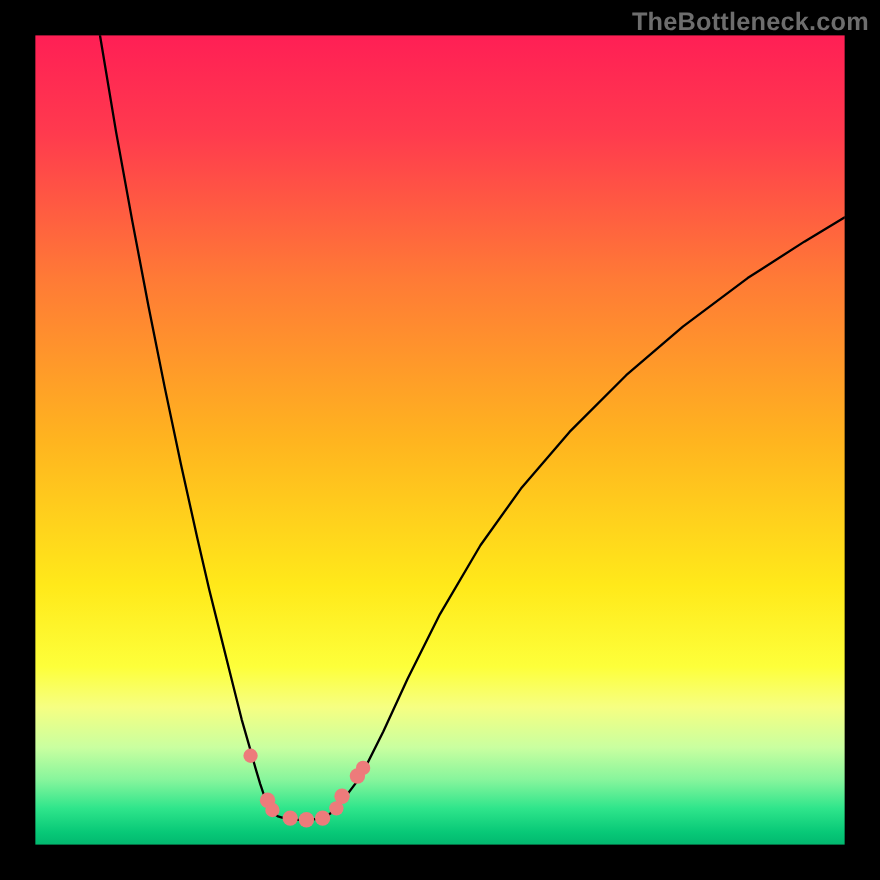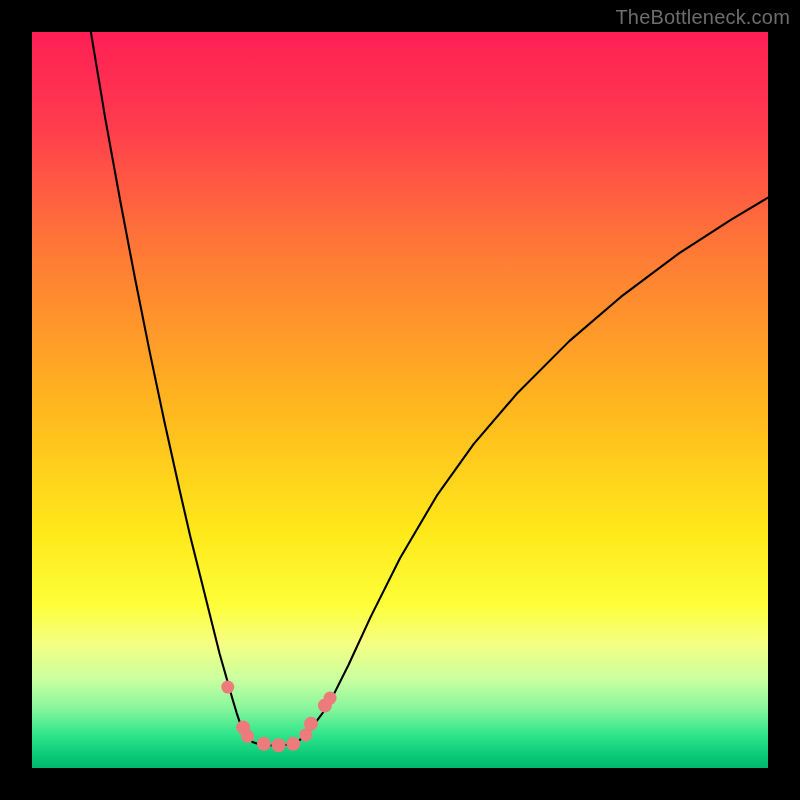--- a/index.html
+++ b/index.html
@@ -24,22 +24,22 @@
     left: 0;
     top: 0;
     width: 736px;
     height: 736px;
   }
   .watermark {
     position: absolute;
     top: 6px;
     right: 10px;
     color: #6d6d6d;
-    font-size: 20px;
-    font-weight: 400;
+    font-size: 23px;
+    font-weight: 700;
     letter-spacing: 0.2px;
     z-index: 50;
   }
 </style>
 </head>
 <body>
 
 <div class="watermark">TheBottleneck.com</div>
 
 <div class="frame">

